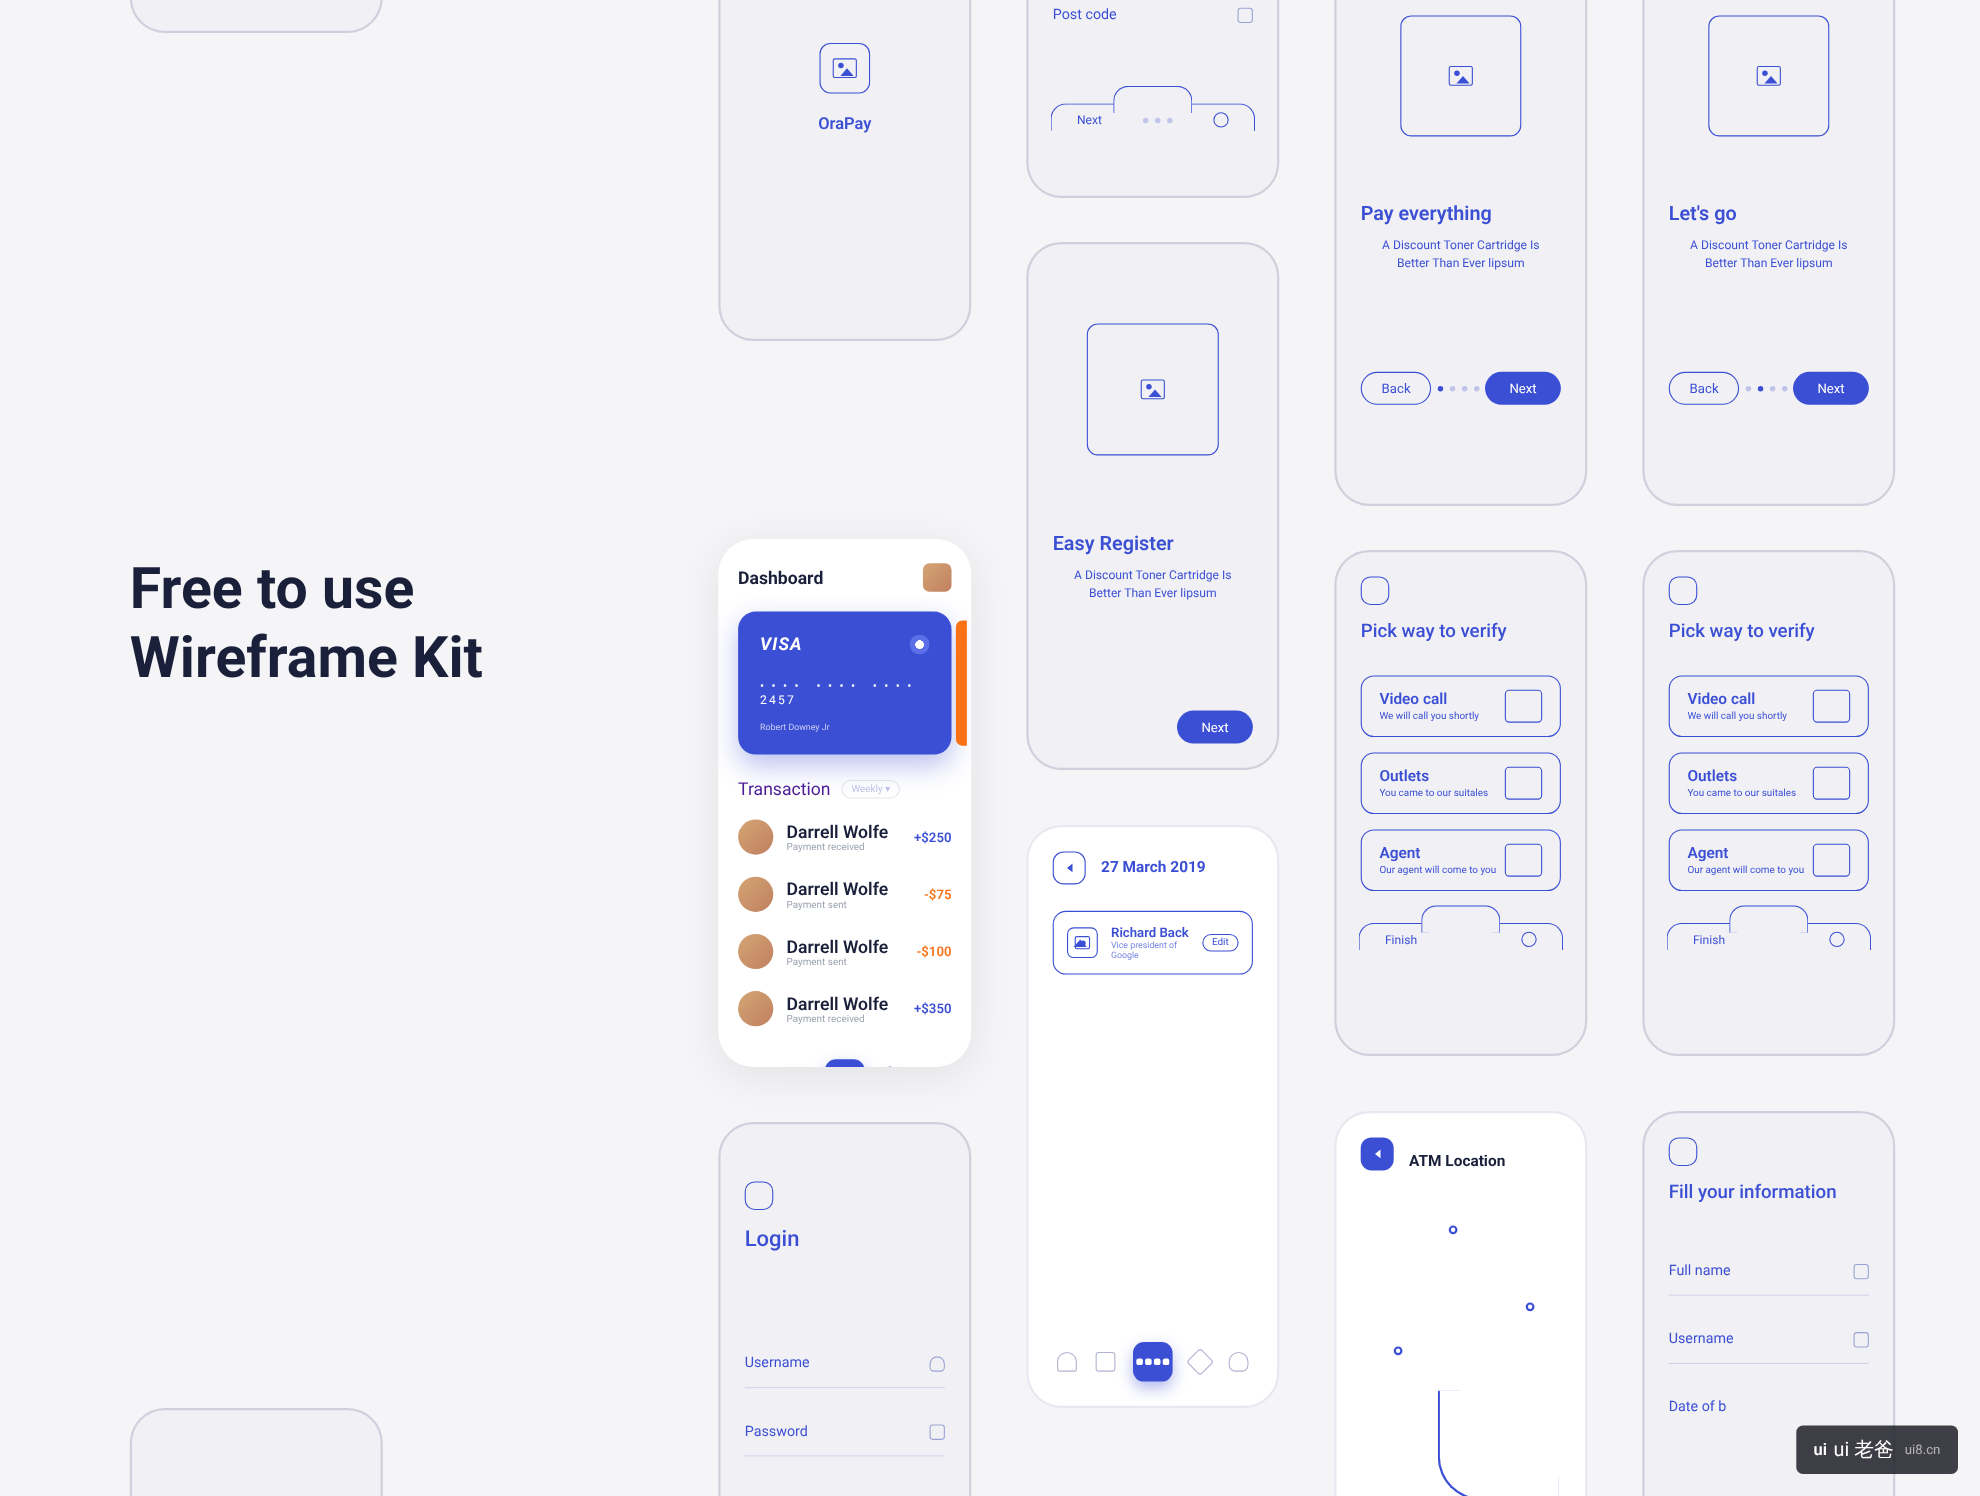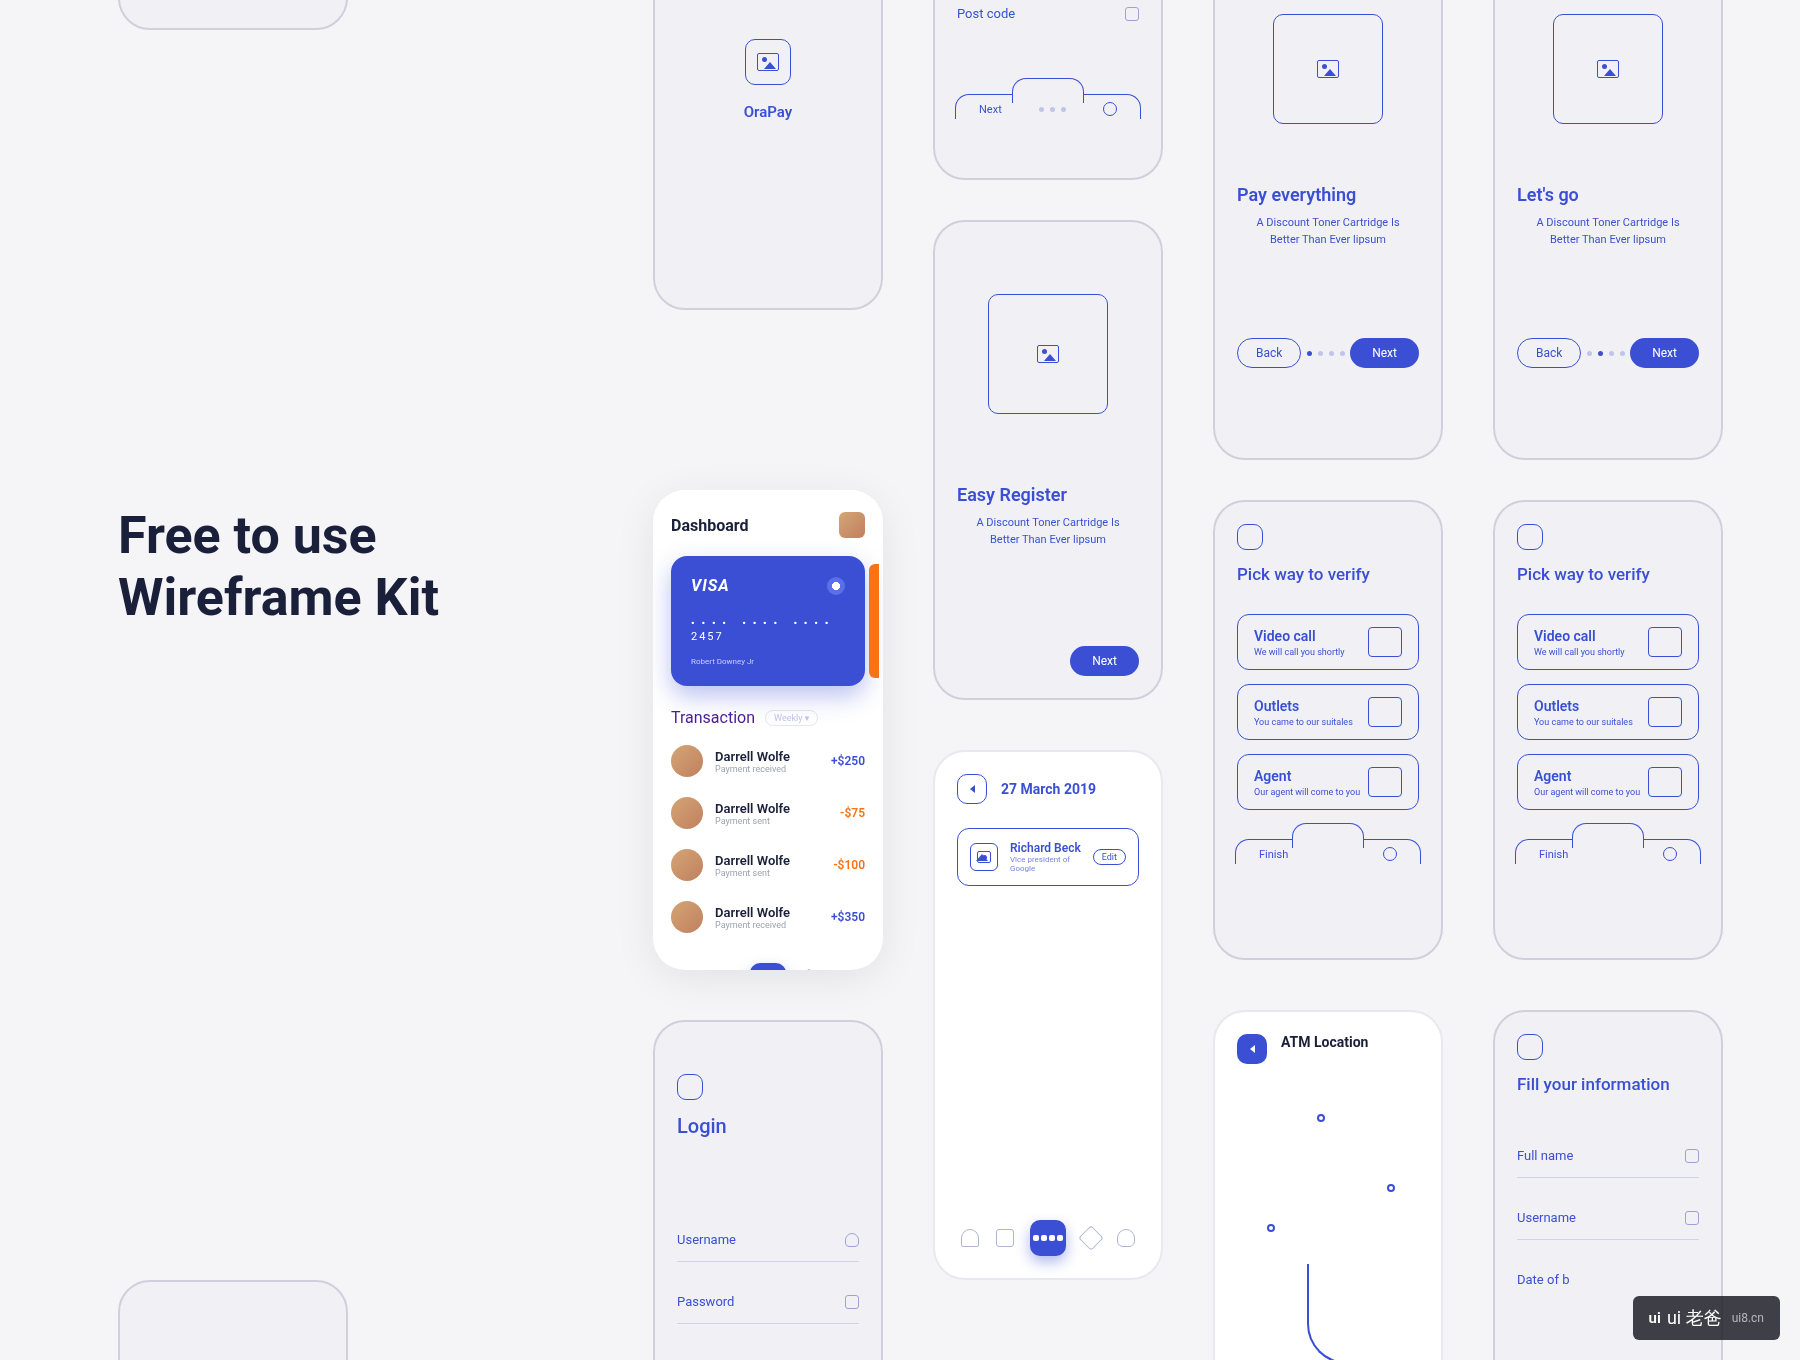--- a/index.html
+++ b/index.html
@@ -25,21 +25,21 @@
 .dots{display:flex;gap:6px;align-items:center}
 .dot{width:5px;height:5px;border-radius:50%;background:#c0c4e8}
 .dot.active{background:#3b4fd4}
 .navbar{display:flex;justify-content:space-around;align-items:center;padding:12px 8px}
 .nav-ic{width:18px;height:18px;border:1.5px solid #b0b4d0;border-radius:3px}
 .nav-center{width:36px;height:36px;background:#3b4fd4;border-radius:10px;display:flex;align-items:center;justify-content:center;box-shadow:0 6px 14px rgba(59,79,212,0.4)}
 .nav-center span{width:6px;height:6px;background:#fff;border-radius:2px;margin:1px;display:inline-block}
 .trans-row{display:flex;align-items:center;padding:10px 0;gap:12px}
 .avatar{width:32px;height:32px;border-radius:50%;background:linear-gradient(135deg,#d4a574,#c08060)}
 .trans-row .info{flex:1}
-.trans-row .info h5{font-size:13px;font-weight:600;color:#1a1f3a}
+.trans-row .info h5{font-size:16px;font-weight:600;color:#1a1f3a}
 .trans-row .info p{font-size:9px;color:#9ca3af}
 .trans-row .amt{font-size:12px;font-weight:600}
 .amt.pos{color:#3b4fd4}
 .amt.neg{color:#f97316}
 .visa-card{background:#3b4fd4;border-radius:16px;padding:20px;color:#fff;position:relative;box-shadow:0 10px 24px rgba(59,79,212,0.35)}
 .menu-row{display:flex;align-items:center;gap:12px;padding:14px 0;border-bottom:1px solid #e5e7eb;color:#3b4fd4;font-size:13px}
 .menu-ic{width:16px;height:16px;border:1.5px solid #3b4fd4;border-radius:3px}
 .input-row{display:flex;justify-content:space-between;align-items:center;padding:14px 0;border-bottom:1px solid #d0d4e8;color:#3b4fd4;font-size:13px}
 .input-ic{width:14px;height:14px;border:1.5px solid #9ca3d4;border-radius:3px}
 .back-circle{width:30px;height:30px;border-radius:10px;display:flex;align-items:center;justify-content:center}
@@ -216,21 +216,21 @@
 <div class="back-circle" style="border:1.5px solid #3b4fd4">
         <div style="width:0;height:0;border-top:4px solid transparent;border-bottom:4px solid transparent;border-right:5px solid #3b4fd4"></div>
       </div>
 <div style="font-weight:700;font-size:14px;color:#3b4fd4">27 March 2019</div>
 </div>
 <div style="border:1.5px solid #3b4fd4;border-radius:12px;padding:12px;margin-top:24px;display:flex;align-items:center;gap:12px">
 <div class="imgbox" style="width:28px;height:28px;border-radius:6px">
         <div class="img-icon" style="width:14px;height:12px"></div>
       </div>
 <div style="flex:1">
-<div style="font-size:12px;font-weight:600;color:#3b4fd4">Richard Beck</div>
+<div style="font-size:12px;font-weight:600;color:#3b4fd4">Richard Back</div>
 <div style="font-size:8px;color:#3b4fd4;opacity:0.7">Vice president of Google</div>
 </div>
 <div style="font-size:9px;border:1px solid #3b4fd4;border-radius:10px;padding:2px 8px;color:#3b4fd4">Edit</div>
 </div>
 <div class="navbar" style="position:absolute;bottom:10px;left:10px;right:10px">
 <div class="nav-ic" style="border-radius:50% 50% 2px 2px"></div>
 <div class="nav-ic"></div>
 <div class="nav-center">
         <span></span>
         <span></span>
@@ -307,21 +307,21 @@
 <div class="bump" style="margin-top:20px">
 <div class="bump-inner">
         <span>Finish</span>
         <span></span>
         <span style="width:14px;height:14px;border:1.5px solid #3b4fd4;border-radius:50%"></span>
       </div>
 </div>
 </div>
 
 <div class="phone" style="left:1213px;top:1010px;width:230px;height:480px;padding:22px;background:#fff;border:2px solid #e8e8f0">
-<div style="display:flex;align-items:flex-start;gap:14px">
+<div style="display:flex;align-items:flex-end;gap:14px">
 <div class="back-circle" style="background:#3b4fd4">
         <div style="width:0;height:0;border-top:4px solid transparent;border-bottom:4px solid transparent;border-right:5px solid #fff"></div>
       </div>
 <div style="font-weight:700;font-size:14px;color:#1a1f3a">ATM Location</div>
 </div>
 <div style="position:relative;height:260px;margin-top:20px">
 <div style="position:absolute;left:80px;top:30px;width:8px;height:8px;border:2px solid #3b4fd4;border-radius:50%;background:#fff"></div>
 <div style="position:absolute;left:30px;top:140px;width:8px;height:8px;border:2px solid #3b4fd4;border-radius:50%;background:#fff"></div>
 <div style="position:absolute;left:150px;top:100px;width:8px;height:8px;border:2px solid #3b4fd4;border-radius:50%;background:#fff"></div>
 <div style="position:absolute;left:70px;top:180px;width:110px;height:100px;border-left:2px solid #3b4fd4;border-bottom:2px solid #3b4fd4;border-radius:0 0 0 40px"></div>

